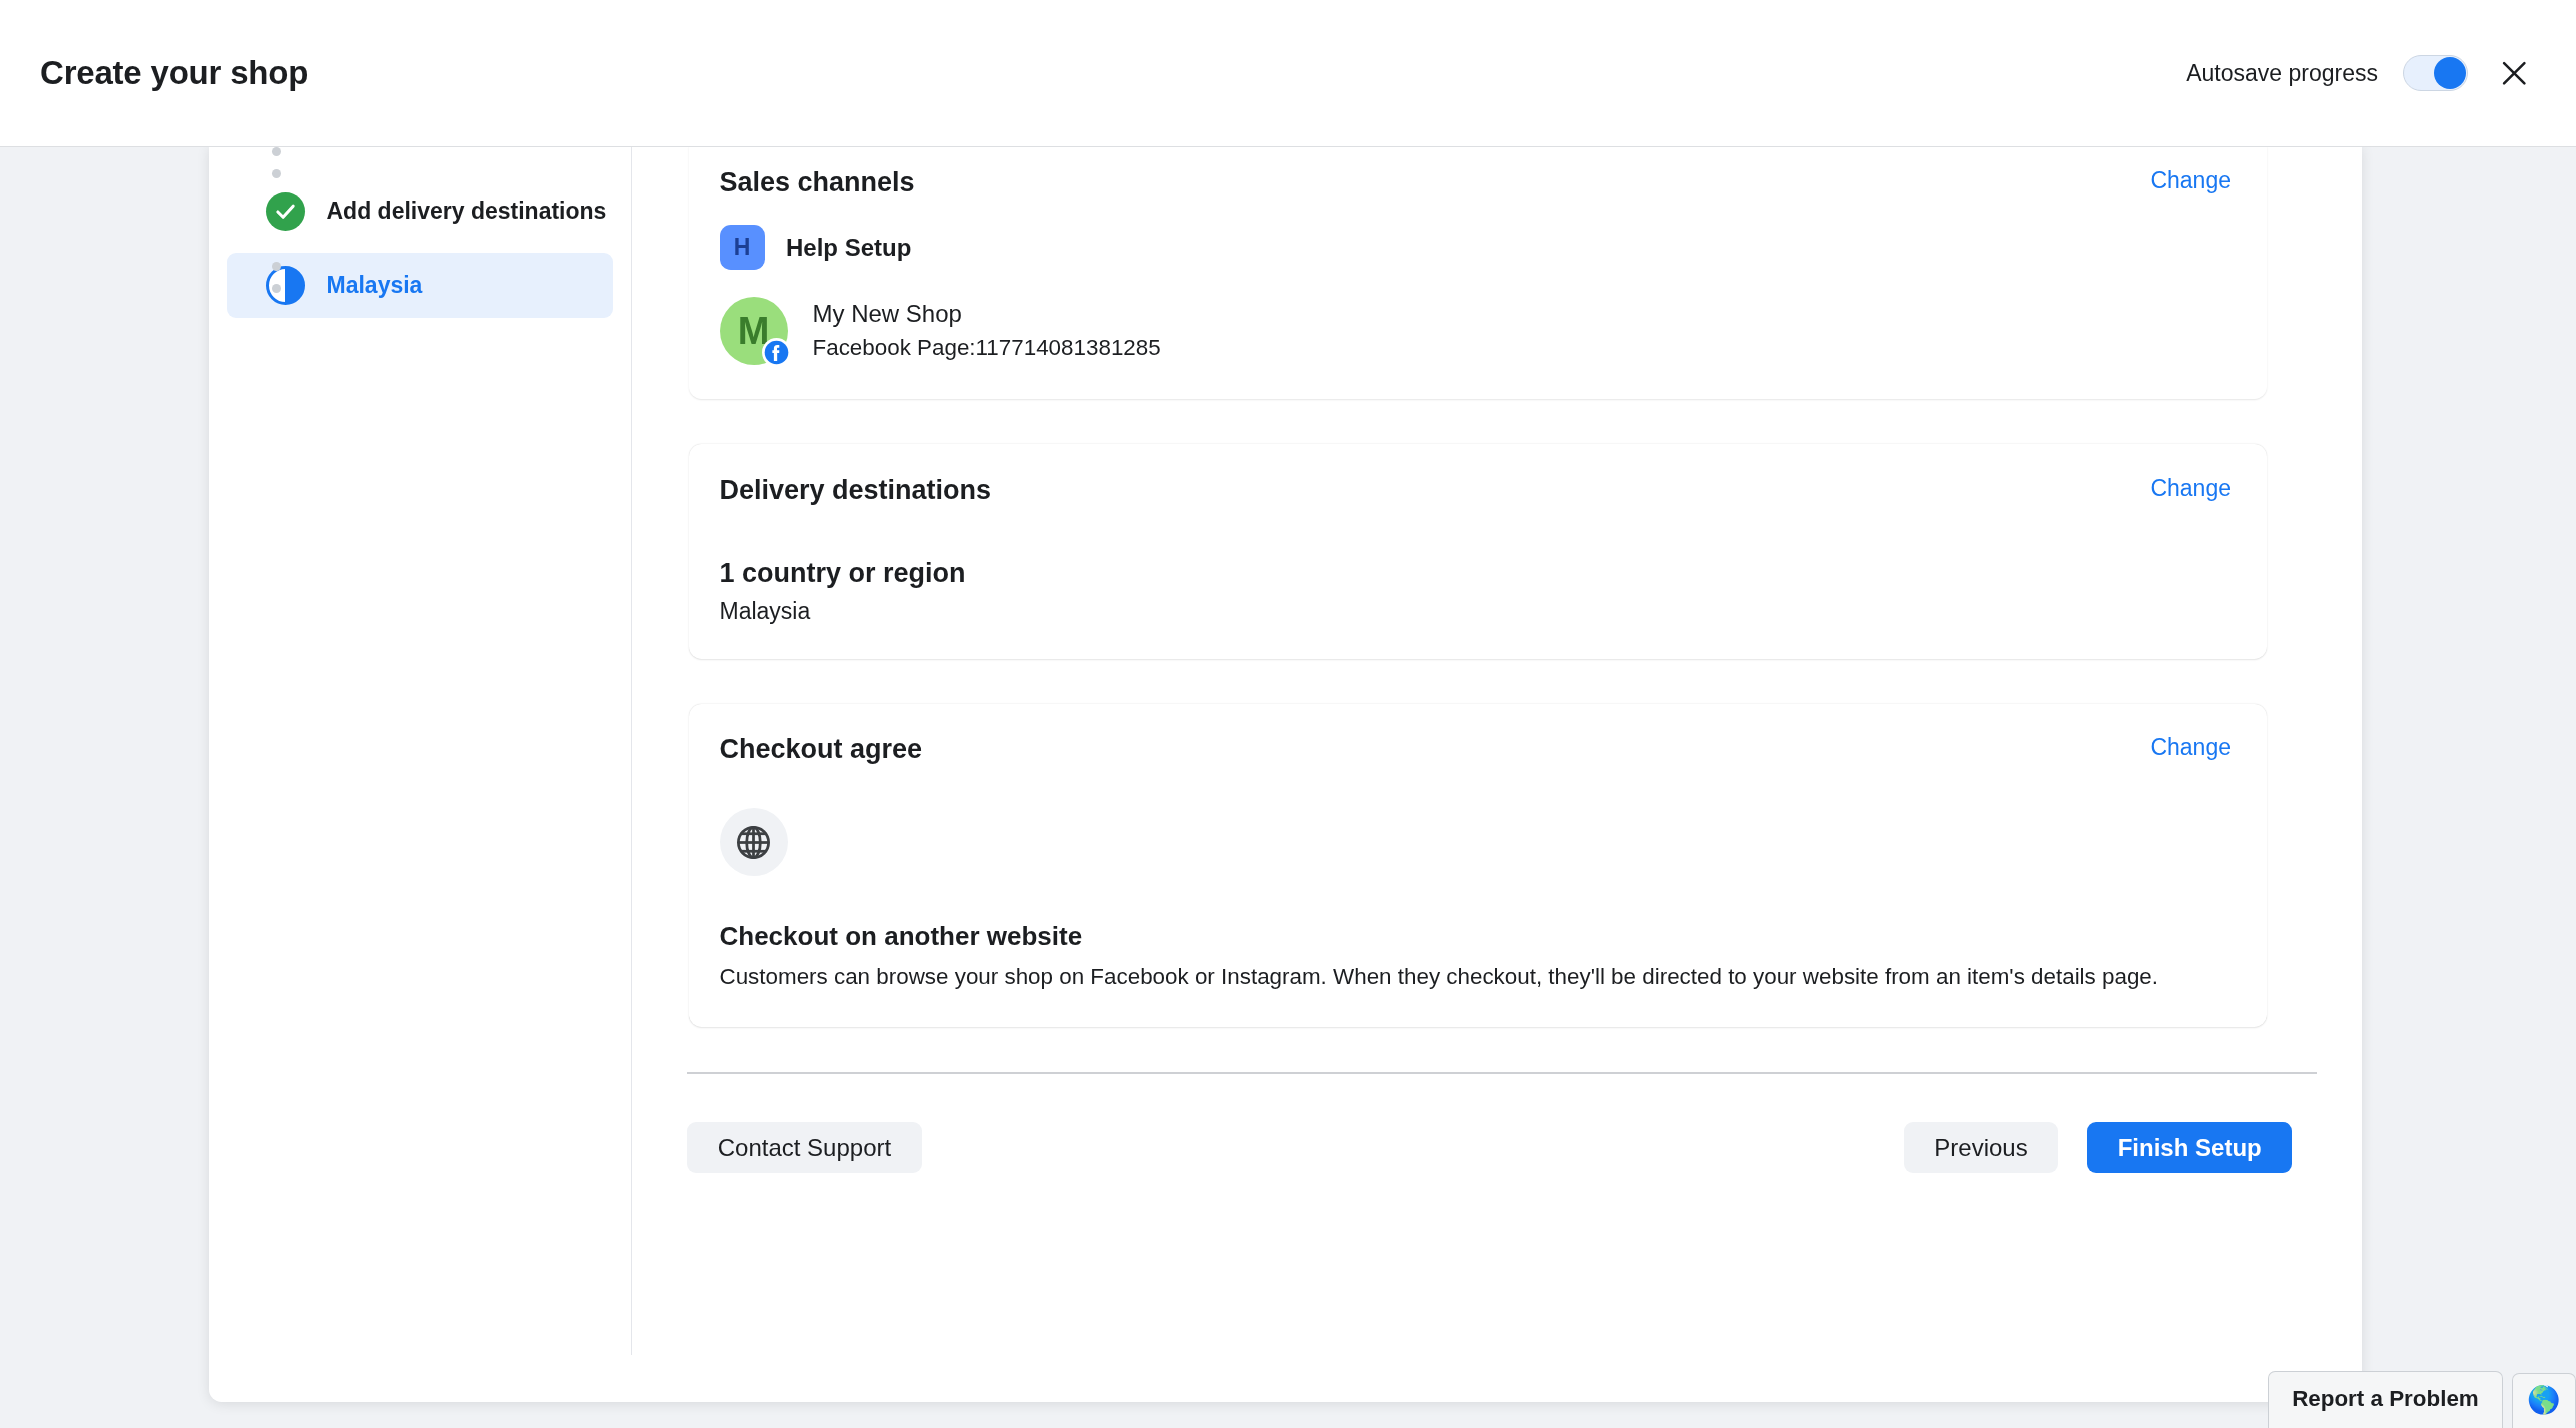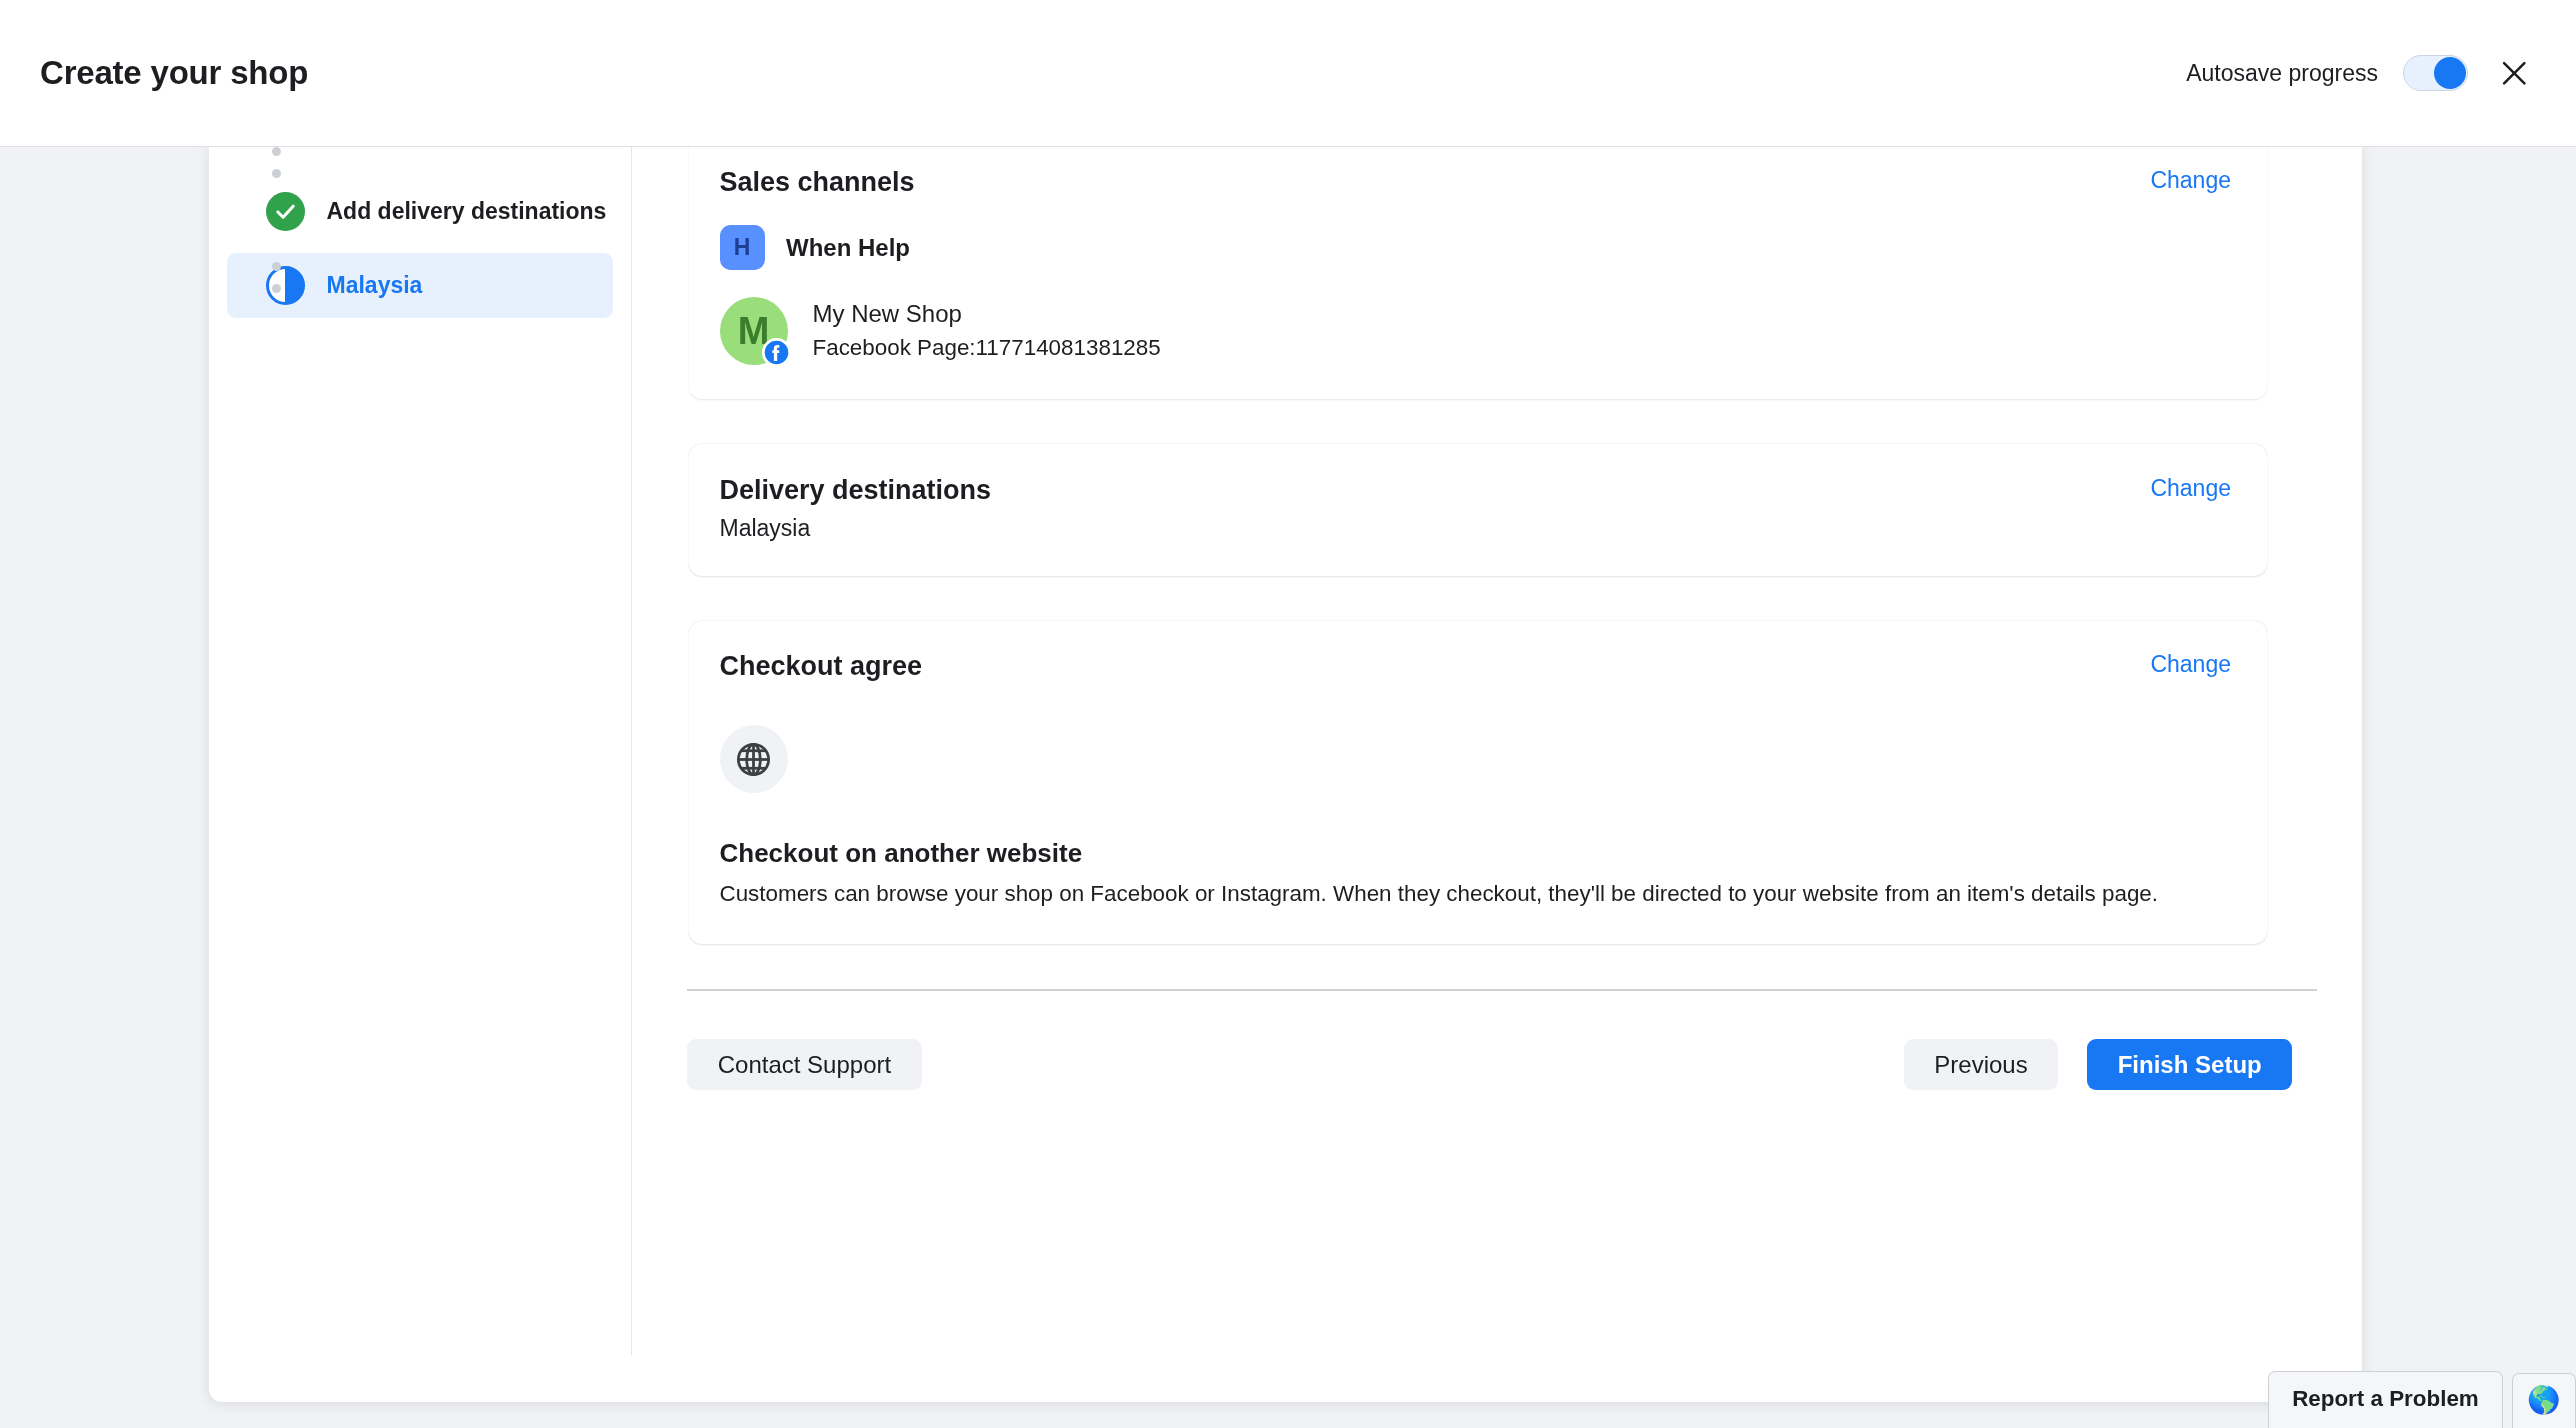--- a/index.html
+++ b/index.html
@@ -284,21 +284,21 @@
     <div class="content-inner">
 
       <div class="card card-sales">
         <div class="card-head sales-head">
           <span class="card-title">Sales channels</span>
           <span class="change-link">Change</span>
         </div>
 
         <div class="channel-row">
           <span class="avatar-sq">H</span>
-          <span class="channel-name">When Help</span>
+          <span class="channel-name">Help Setup</span>
         </div>
 
         <div class="page-row">
           <span class="avatar-wrap">
             <span class="avatar-circle">M</span>
             <span class="fb-badge">
               <svg viewBox="0 0 32 32">
                 <circle cx="16" cy="16" r="14" fill="#1877f2"></circle>
                 <path fill="#ffffff" d="M19.2 16.6h-2.4V26h-3.9v-9.4h-1.8v-3.3h1.8v-2.1c0-2.5 1.1-4 4-4h2.4v3.3h-1.5c-1.1 0-1.2.4-1.2 1.2v1.6h2.7l-.1 3.3z"></path>
               </svg>
@@ -309,20 +309,21 @@
             <div class="page-sub">Facebook Page:117714081381285</div>
           </span>
         </div>
       </div>
 
       <div class="card">
         <div class="card-head">
           <span class="card-title">Delivery destinations</span>
           <span class="change-link">Change</span>
         </div>
+        <div class="big-value">1 country or region</div>
         <div class="sub-value">Malaysia</div>
       </div>
 
       <div class="card">
         <div class="card-head">
           <span class="card-title">Checkout agree</span>
           <span class="change-link">Change</span>
         </div>
         <div class="globe-circle">
           <svg viewBox="0 0 24 24" fill="none" stroke="#3d4043" stroke-width="1.7">

